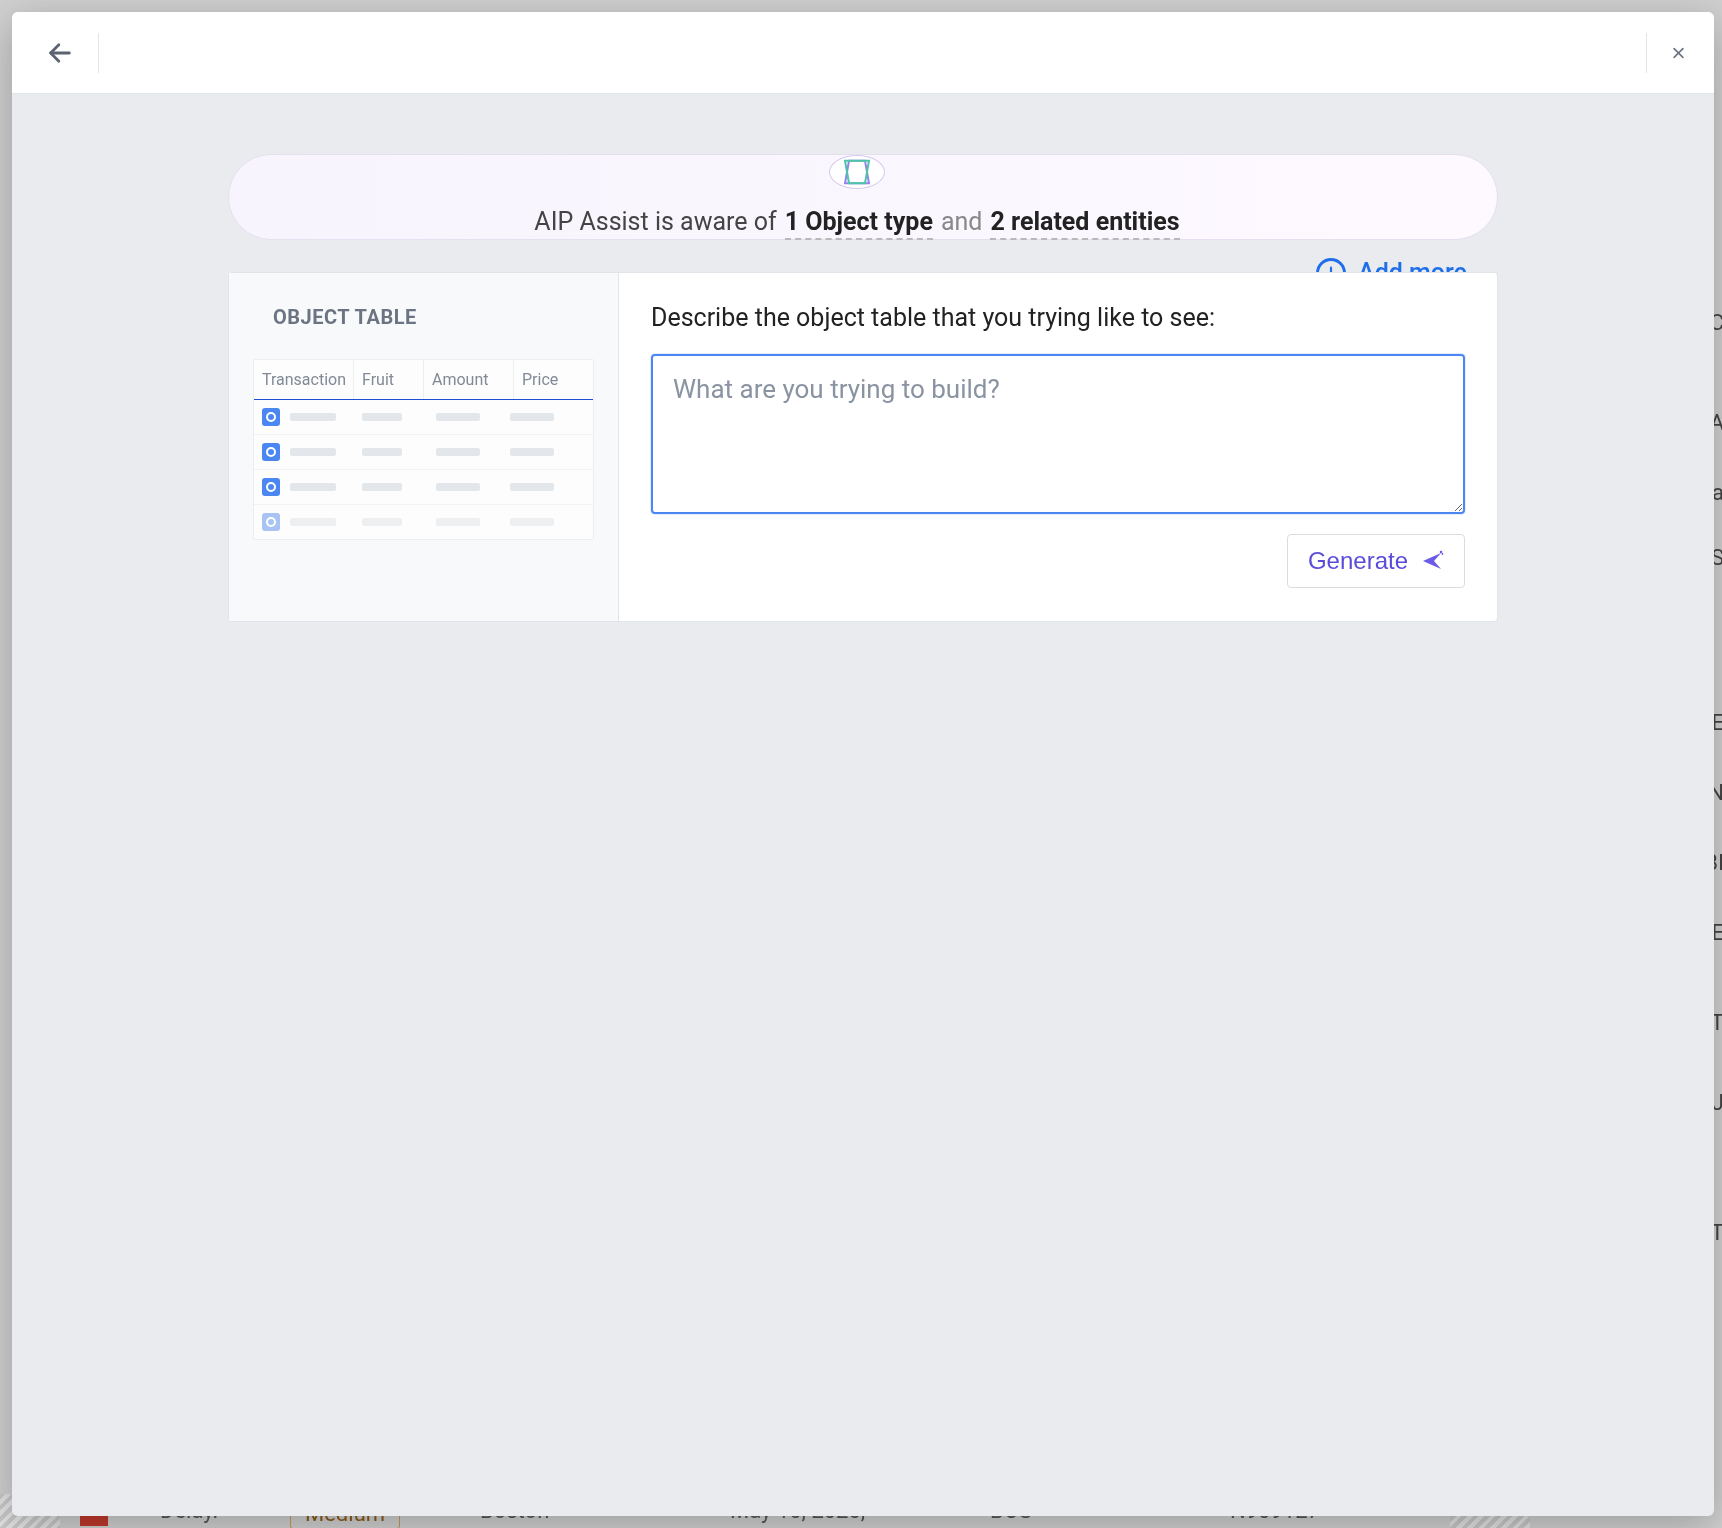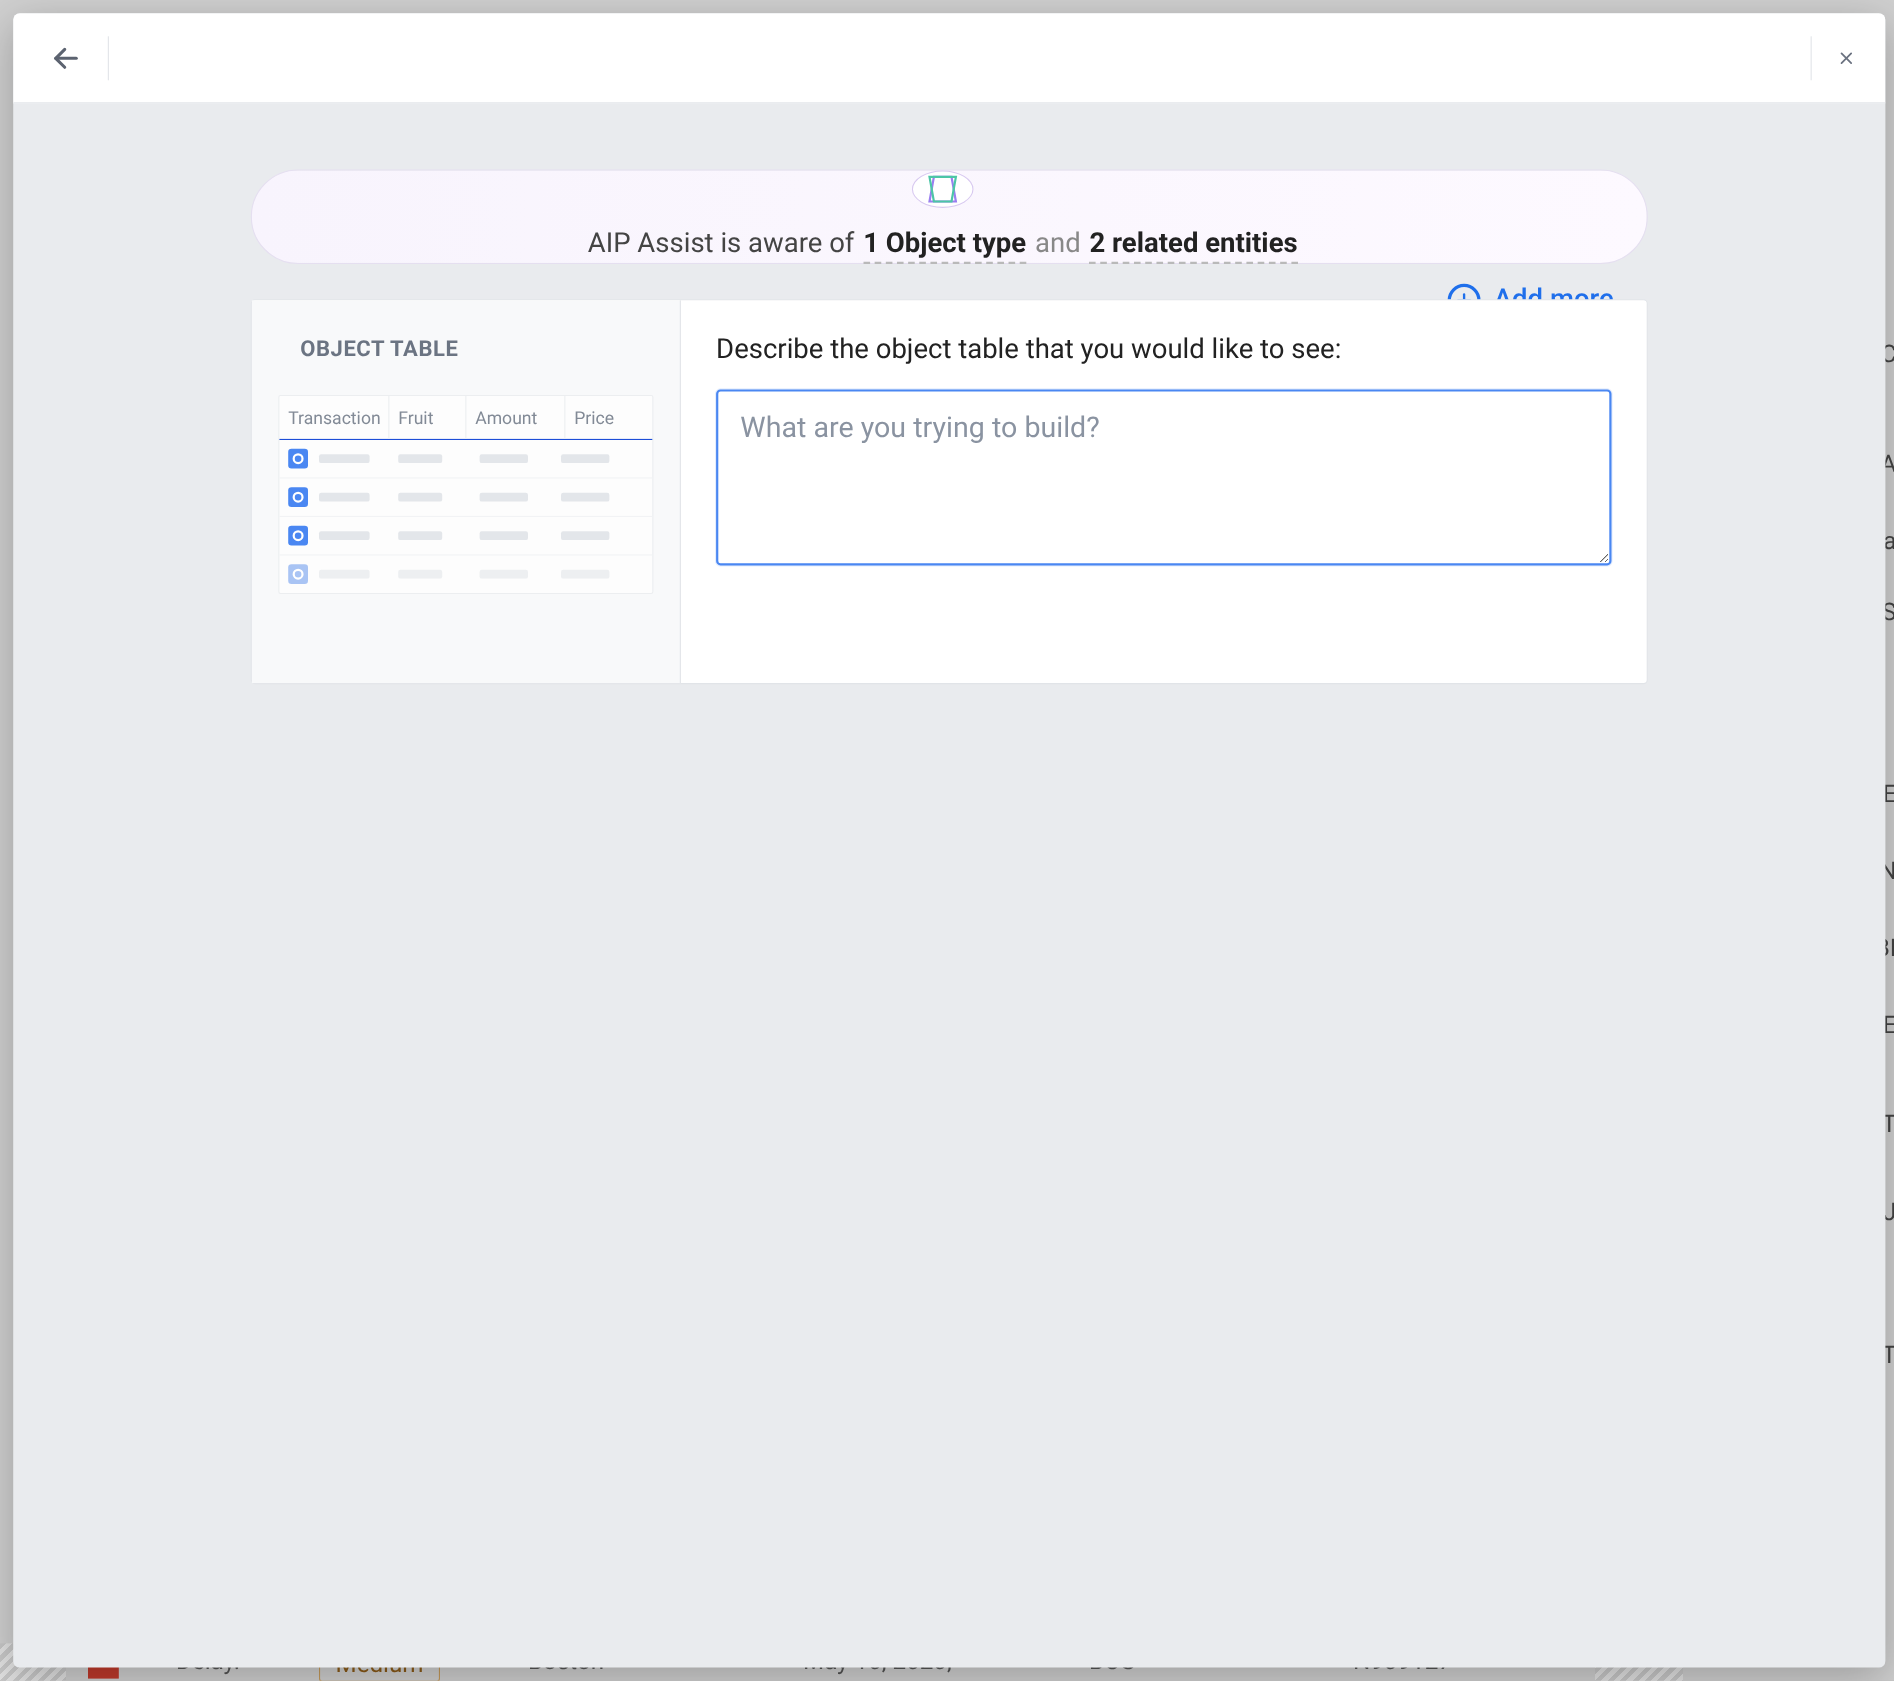--- a/index.html
+++ b/index.html
@@ -390,21 +390,31 @@
             <span class="mini-icon faded"></span>
             <span class="mini-bar" style="width:46px; opacity:.6"></span>
             <span class="mini-bar" style="width:40px; margin-left:16px; opacity:.6"></span>
             <span class="mini-bar" style="width:44px; margin-left:24px; opacity:.6"></span>
             <span class="mini-bar" style="width:44px; margin-left:20px; opacity:.6"></span>
           </div>
         </div>
       </div>
 
       <div class="right-panel">
-        <div class="prompt-label">Describe the object table that you would like to see:</div>
+        <div class="prompt-label">Describe the object table that you trying like to see:</div>
         <textarea class="prompt-textarea" placeholder="What are you trying to build?" style=""></textarea>
+        <div class="generate-row">
+          <button class="generate-btn">
+            <span>Generate</span>
+            <svg width="24" height="24" viewBox="0 0 24 24">
+              <path d="M3 12 L21 4 L14 12 L21 20 Z" fill="#6b5be6"></path>
+              <circle cx="21" cy="3" r="1.3" fill="#6b5be6"></circle>
+              <circle cx="22.5" cy="5" r="0.9" fill="#6b5be6"></circle>
+            </svg>
+          </button>
+        </div>
       </div>
 
     </div>
 
   </div>
 
 </div>
 
 </body></html>

